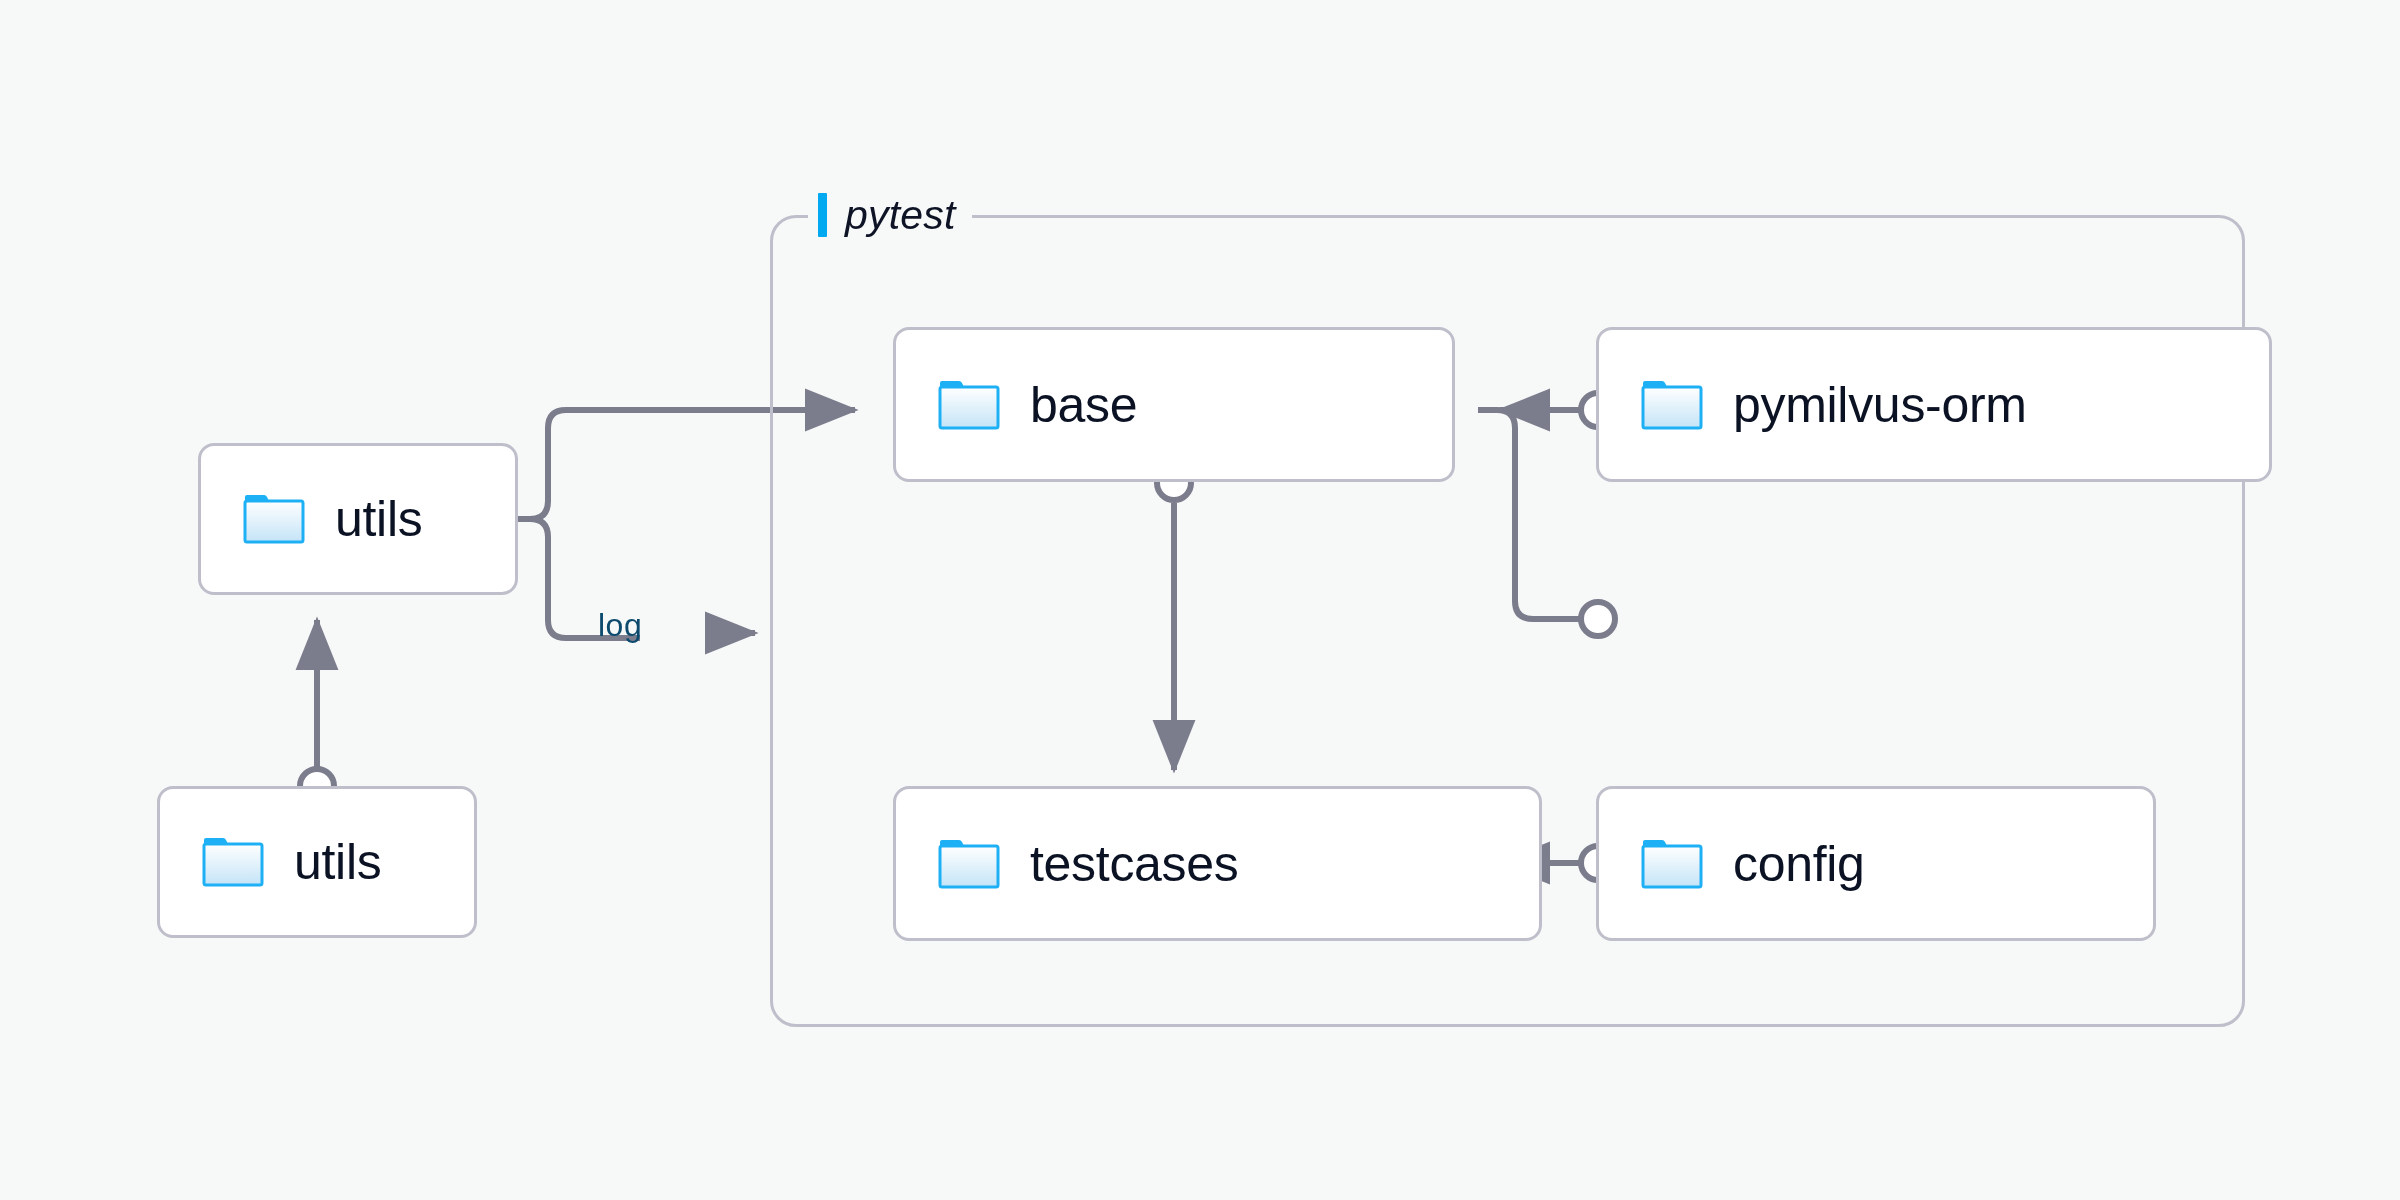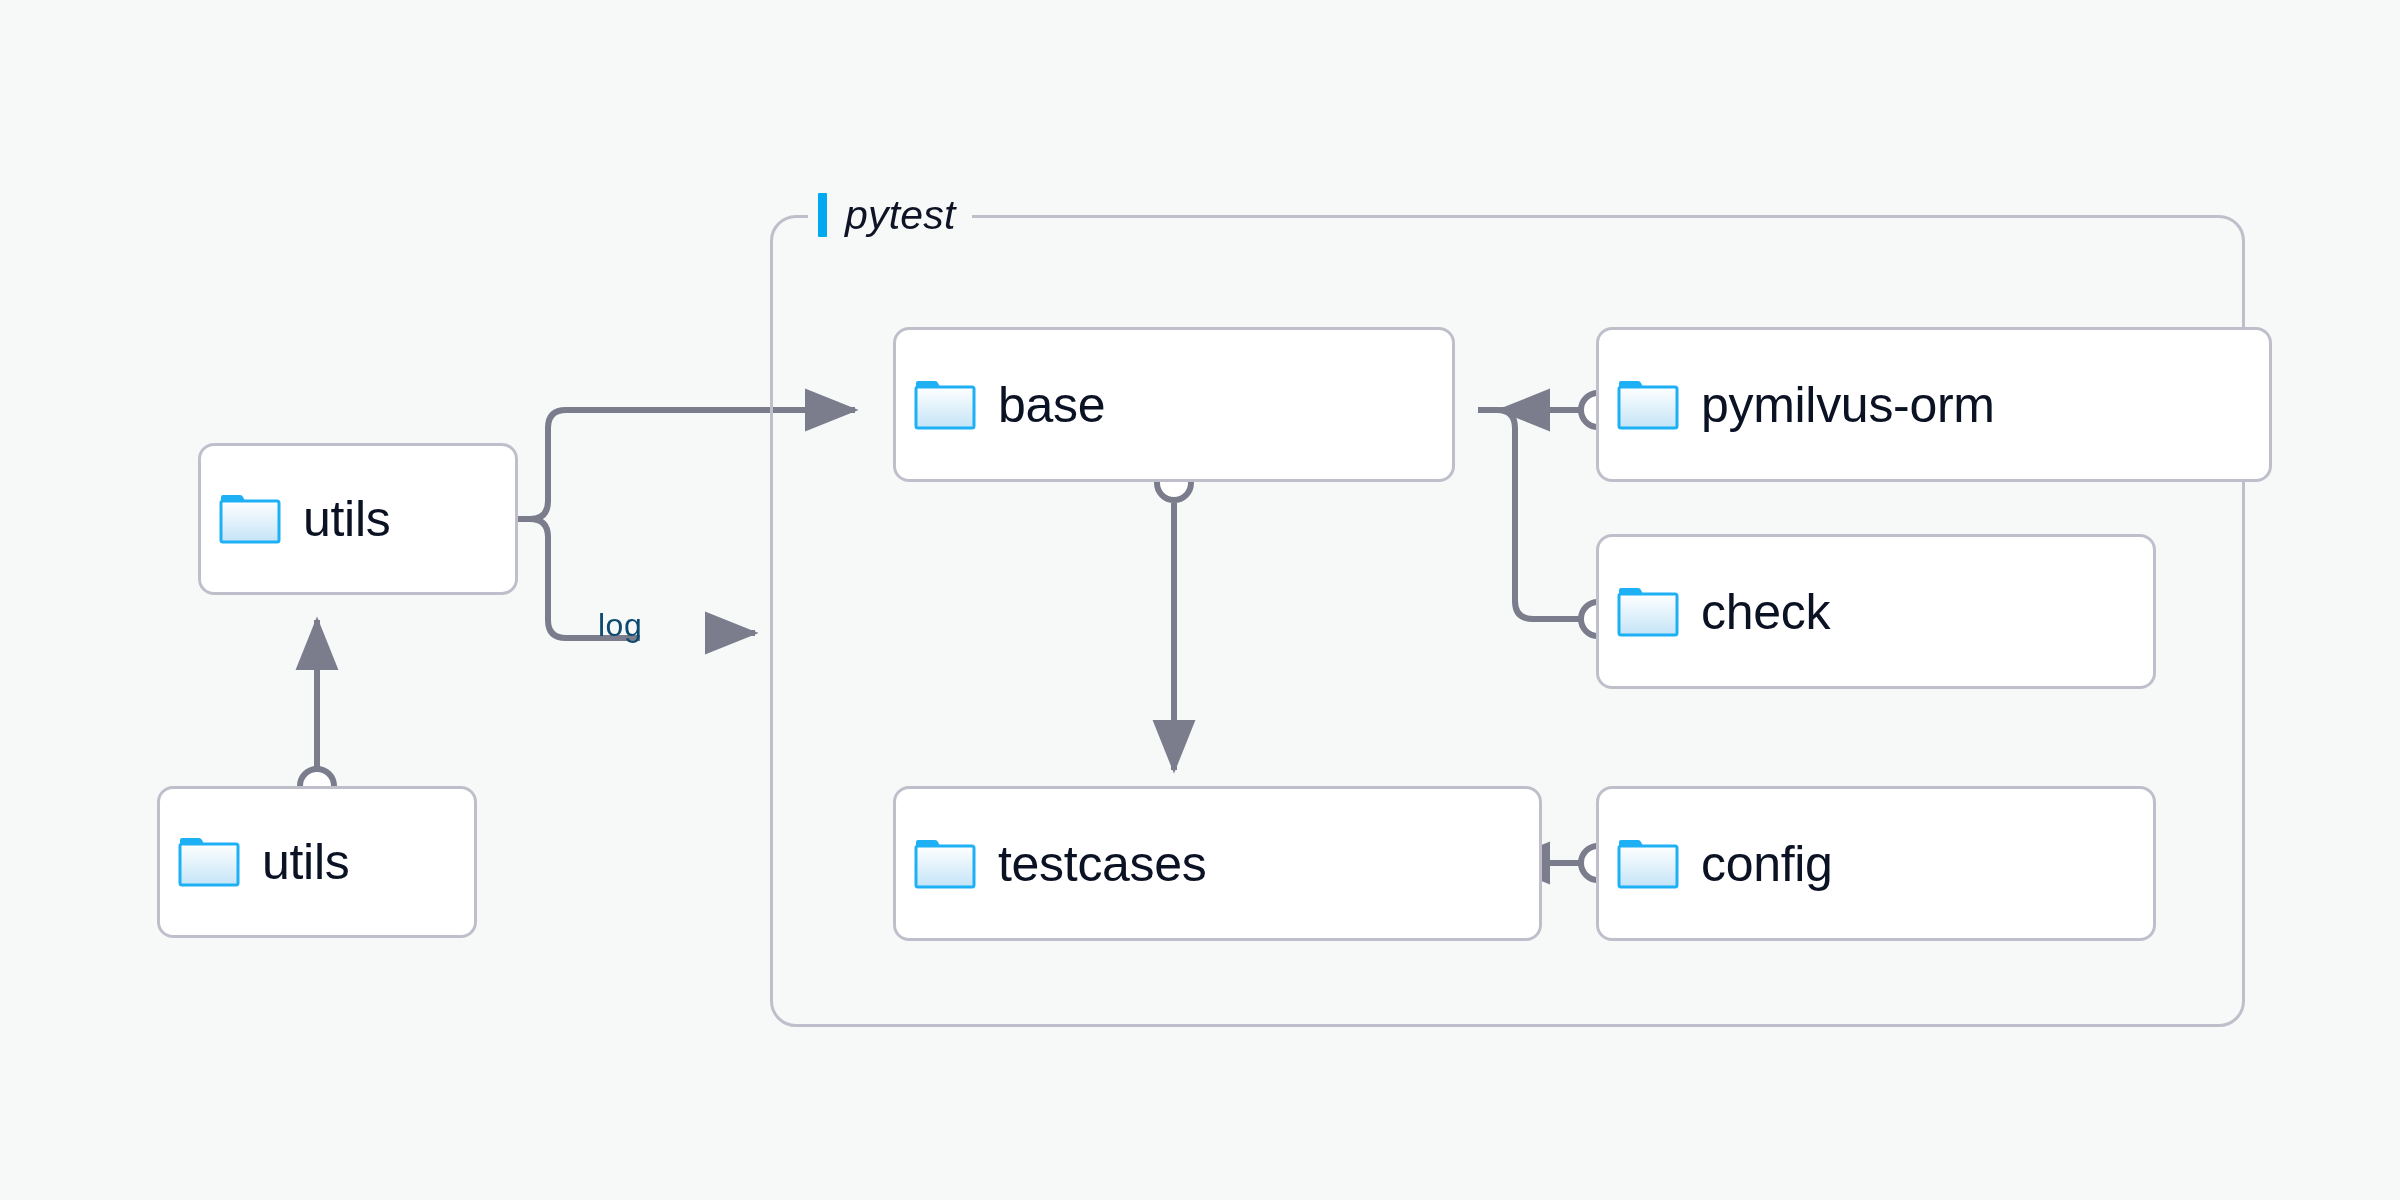--- a/index.html
+++ b/index.html
@@ -61,22 +61,22 @@
   }
   
   .node {
     position: absolute;
     background: #ffffff;
     border: 3px solid #bfbfcb;
     border-radius: 16px;
     box-sizing: border-box;
     display: flex;
     align-items: center;
-    padding-left: 18px;
-    gap: 22px;
+    padding-left: 42px;
+    gap: 30px;
   }
   .node-label {
     font-size: 50px;
     color: #0b1224;
     white-space: nowrap;
     letter-spacing: -0.3px;
   }
   .folder-icon {
     flex: 0 0 auto;
     width: 62px;
@@ -186,27 +186,20 @@
   </div>
 
   <div class="node" style="left:1596px; top:327px; width:676px; height:155px;">
     <svg class="folder-icon" viewBox="0 0 62 52">
       <path d="M2 9 L2 4 Q2 2 4 2 L21 2 Q23 2 24 4 L26 8 L22 9 Z" fill="#1eb0f5"></path>
       <rect x="2" y="8" width="58" height="41" rx="2" fill="url(#folderGrad)" stroke="#1eb0f5" stroke-width="3"></rect>
     </svg>
     <span class="node-label">pymilvus-orm</span>
   </div>
 
-  <div class="node" style="left:1596px; top:534px; width:560px; height:155px;">
-    <svg class="folder-icon" viewBox="0 0 62 52">
-      <path d="M2 9 L2 4 Q2 2 4 2 L21 2 Q23 2 24 4 L26 8 L22 9 Z" fill="#1eb0f5"></path>
-      <rect x="2" y="8" width="58" height="41" rx="2" fill="url(#folderGrad)" stroke="#1eb0f5" stroke-width="3"></rect>
-    </svg>
-    <span class="node-label">check</span>
-  </div>
 
   <div class="node" style="left:1596px; top:786px; width:560px; height:155px;">
     <svg class="folder-icon" viewBox="0 0 62 52">
       <path d="M2 9 L2 4 Q2 2 4 2 L21 2 Q23 2 24 4 L26 8 L22 9 Z" fill="#1eb0f5"></path>
       <rect x="2" y="8" width="58" height="41" rx="2" fill="url(#folderGrad)" stroke="#1eb0f5" stroke-width="3"></rect>
     </svg>
     <span class="node-label">config</span>
   </div>
 
   <div class="edge-label" style="left:598px; top:607px;">

